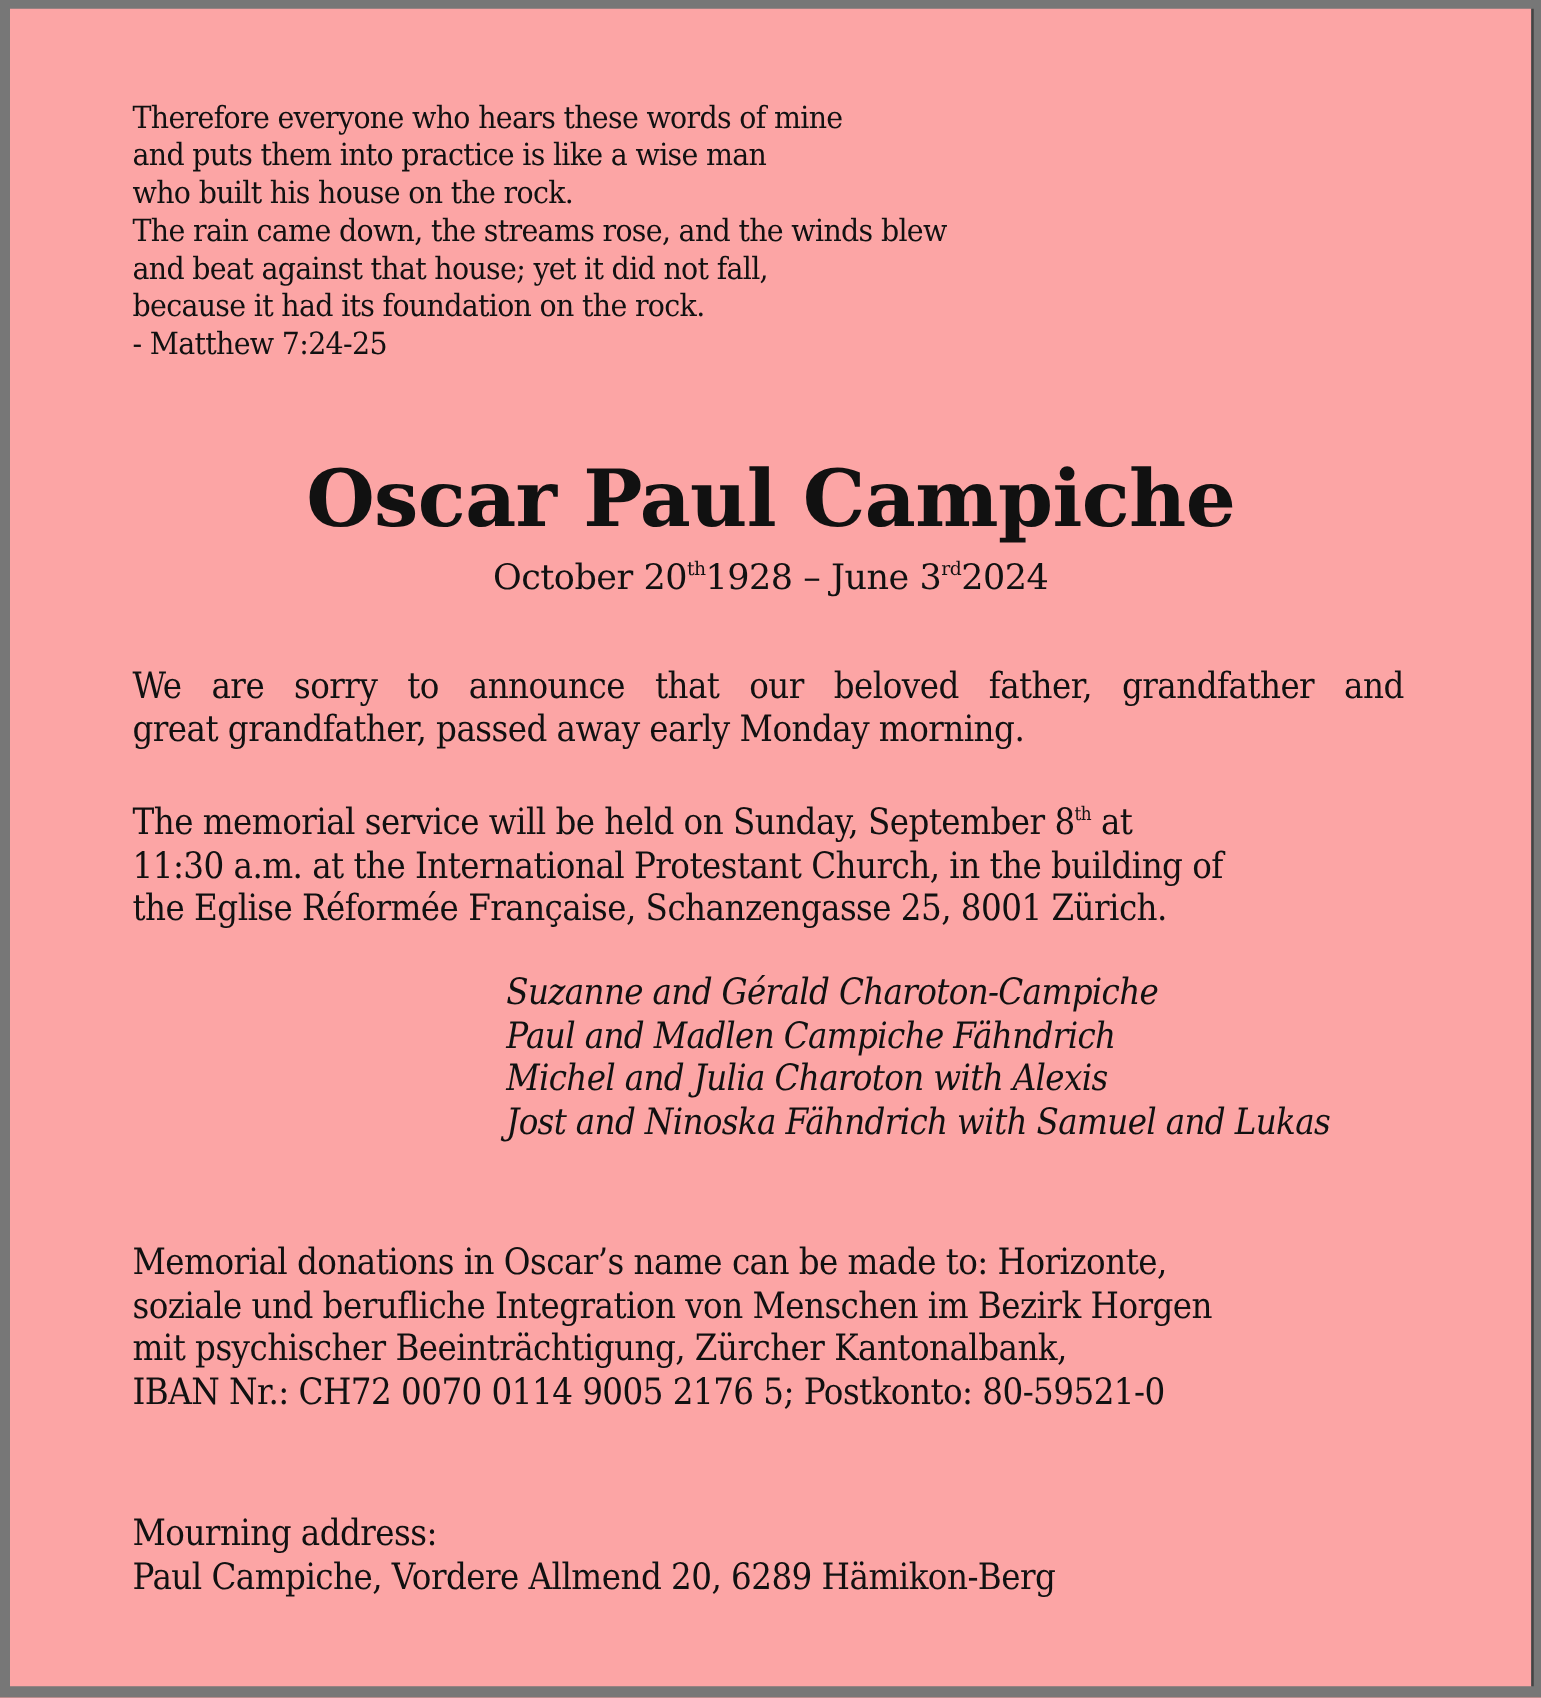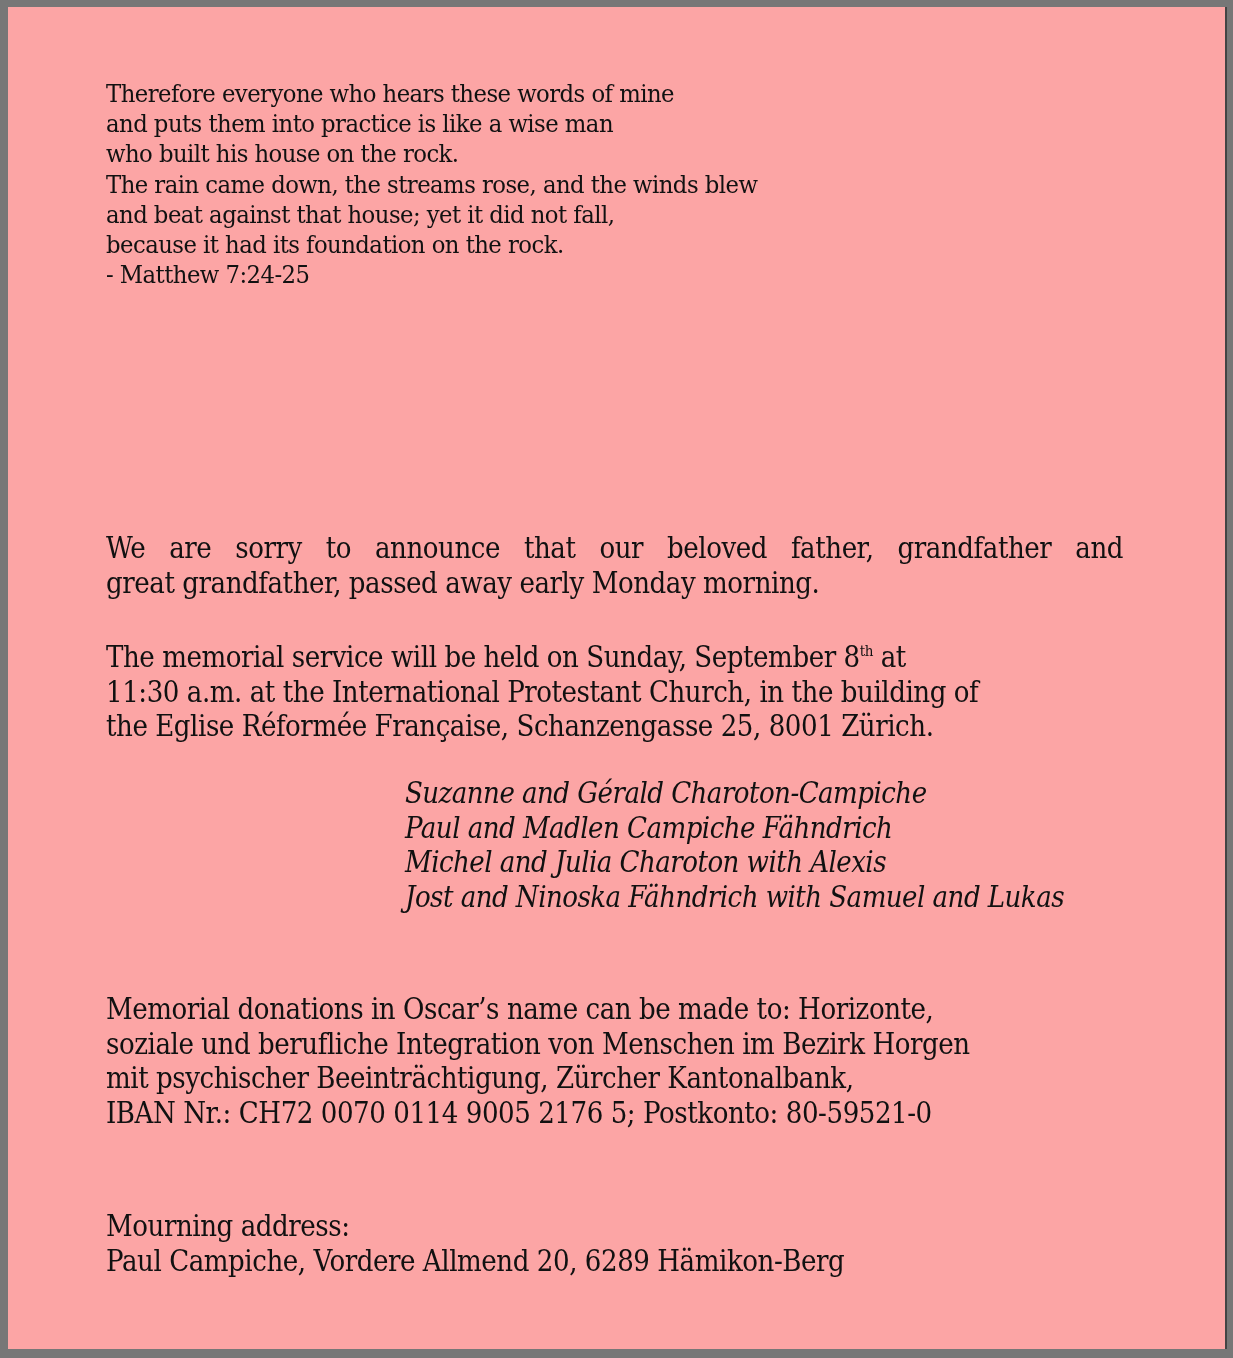--- a/index.html
+++ b/index.html
@@ -59,21 +59,23 @@
   <div class="abs verse">
     <div>Therefore everyone who hears these words of mine</div>
     <div>and puts them into practice is like a wise man</div>
     <div>who built his house on the rock.</div>
     <div>The rain came down, the streams rose, and the winds blew</div>
     <div>and beat against that house; yet it did not fall,</div>
     <div>because it had its foundation on the rock.</div>
     <div>- Matthew 7:24-25</div>
   </div>
 
+  <div class="abs name">Oscar Paul Campiche</div>
 
+  <div class="abs dates"><span>October 20</span><sup>th</sup><span>1928</span> <span>–</span> <span>June 3</span><sup>rd</sup><span>2024</span></div>
 
   <div class="abs para announce">
     <div class="just">We are sorry to announce that our beloved father, grandfather and</div>
     <div>great grandfather, passed away early Monday morning.</div>
   </div>
 
   <div class="abs para service">
     <div><span>The memorial service will be held on Sunday, September 8</span><sup>th</sup><span> at</span></div>
     <div>11:30 a.m. at the International Protestant Church, in the building of</div>
     <div>the Eglise Réformée Française, Schanzengasse 25, 8001 Zürich.</div>

